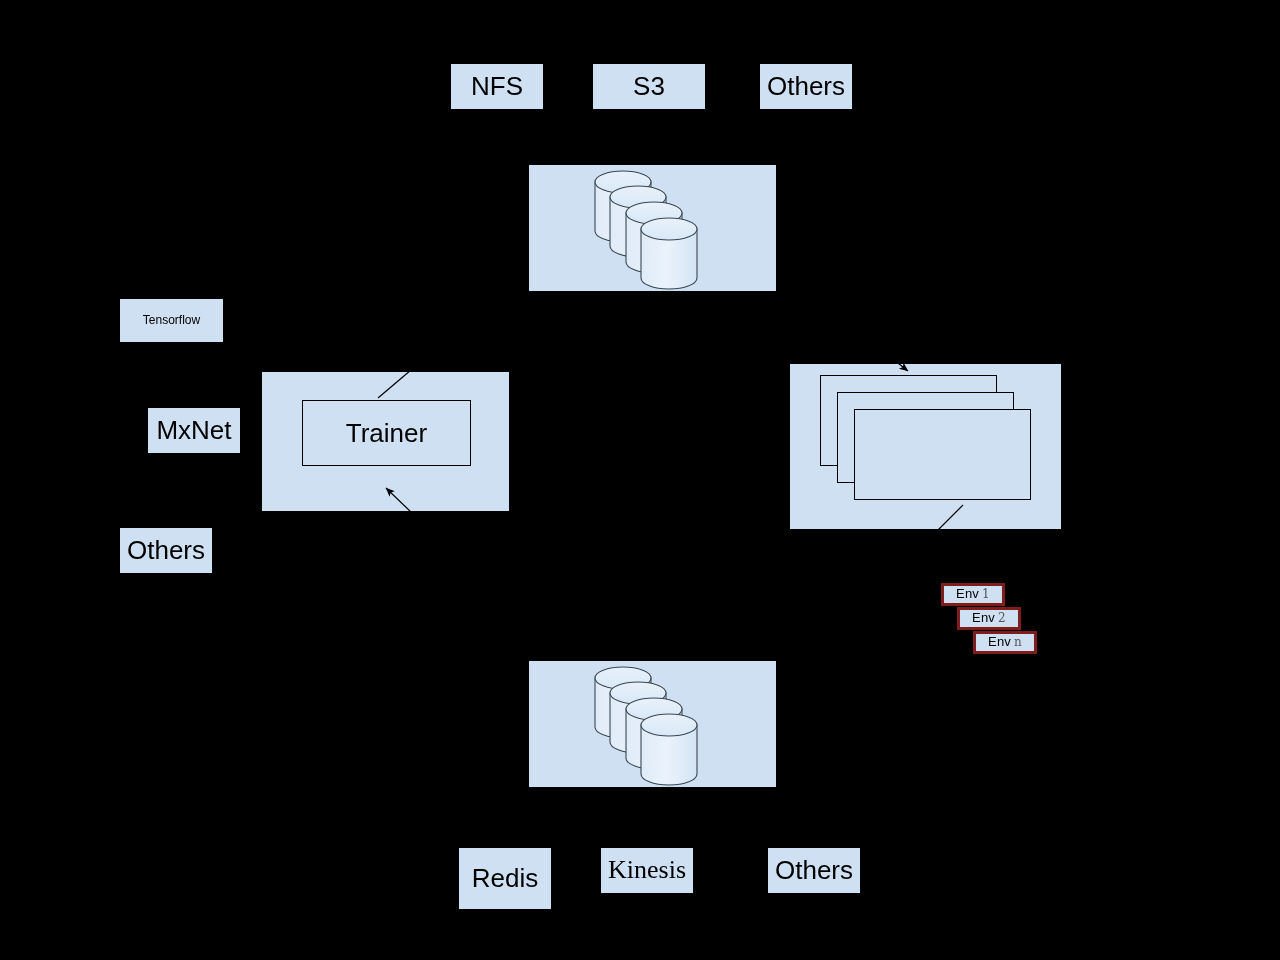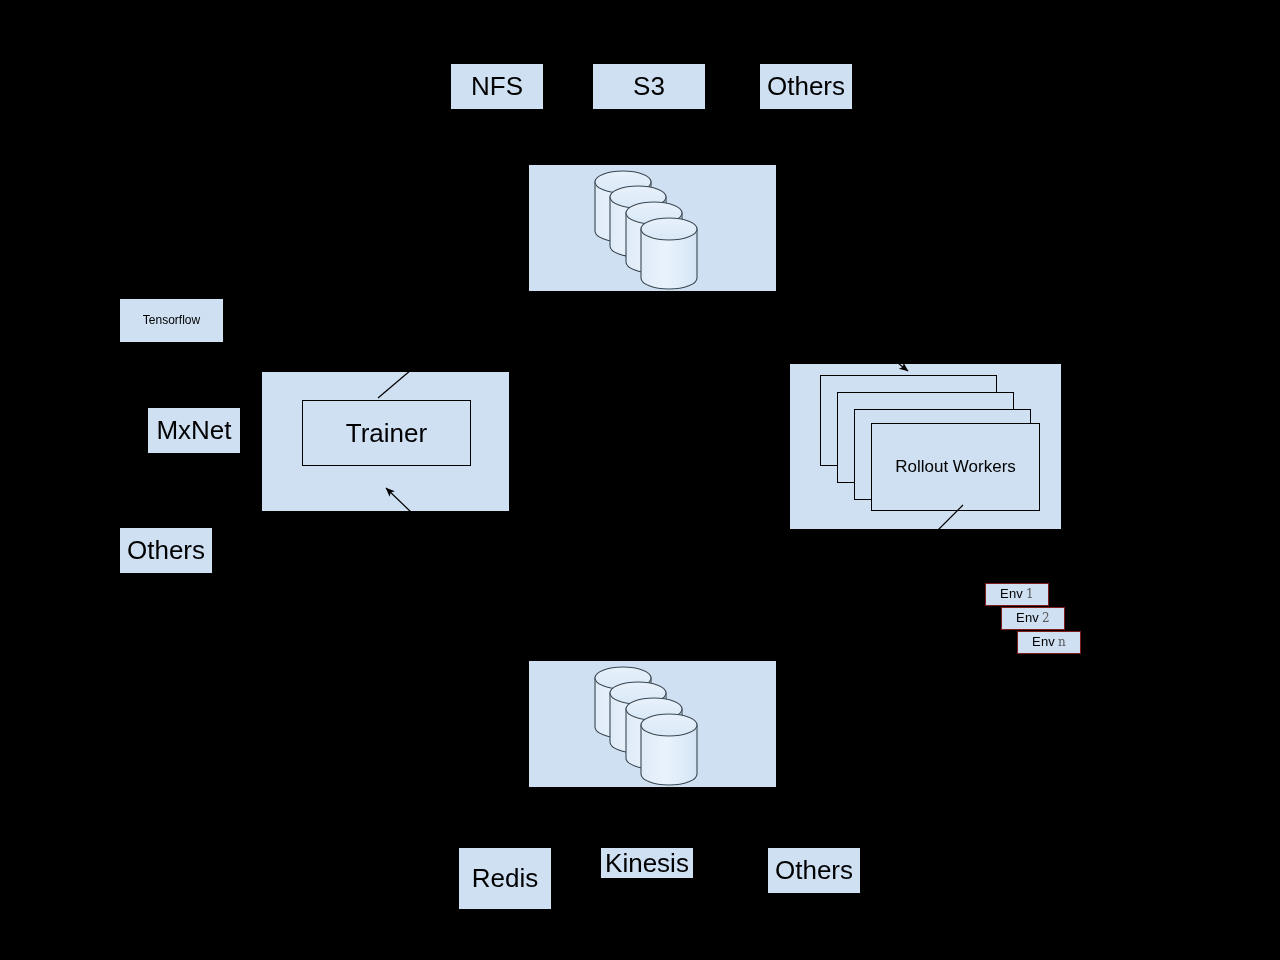--- a/index.html
+++ b/index.html
@@ -30,22 +30,21 @@
     line-height: 1.1;
     white-space: nowrap;
   }
   .node.plain {
     border: none;
   }
   .node.outlined {
     border: 1px solid #000000;
   }
   .node.thin-outline {
-    border: 1px solid #7f1d1d;
-    margin-left: 44px;
+    border: 3px solid #7f1d1d;
   }
   .panel {
     position: absolute;
     box-sizing: border-box;
     background: #cfe0f3;
     border: none;
   }
   .stack-rect {
     position: absolute;
     box-sizing: border-box;
@@ -108,44 +107,41 @@
 
   <div class="panel" style="left:262px; top:372px; width:247px; height:139px;"></div>
   <div class="node outlined fs-19" style="left:302px; top:400px; width:169px; height:66px;">
     <span>Trainer</span>
   </div>
 
   <div class="panel" style="left:790px; top:364px; width:271px; height:165px;"></div>
   <div class="stack-rect" style="left:820px; top:375px; width:177px; height:91px;"></div>
   <div class="stack-rect" style="left:837px; top:392px; width:177px; height:91px;"></div>
   <div class="stack-rect" style="left:854px; top:409px; width:177px; height:91px;"></div>
-  <div class="node outlined fs-17" style="left:871px; top:423px; width:169px; height:88px;">
-    <span>Rollout Workers</span>
-  </div>
 
   <div class="node thin-outline label-env" style="left:941px; top:583px; width:64px; height:23px;">
     <span>Env</span>
       <span class="num">1</span>
   </div>
   <div class="node thin-outline label-env" style="left:957px; top:607px; width:64px; height:23px;">
     <span>Env</span>
       <span class="num">2</span>
   </div>
   <div class="node thin-outline label-env" style="left:973px; top:631px; width:64px; height:23px;">
     <span>Env</span>
       <span class="num">n</span>
   </div>
 
   <div class="panel" style="left:529px; top:661px; width:247px; height:126px;"></div>
 
   <div class="node plain fs-19" style="left:459px; top:848px; width:92px; height:61px;">
     <span>Redis</span>
   </div>
 
-  <div class="node plain fs-19" style="left:601px; top:848px; width:92px; height:30px;">
+  <div class="node plain fs-19" style="left:601px; top:848px; width:92px; height:45px;font-family:Liberation Serif, serif;">
     <span>Kinesis</span>
   </div>
 
   <div class="node plain fs-19" style="left:768px; top:848px; width:92px; height:45px;">
     <span>Others</span>
   </div>
 
   <svg class="svg-layer" viewBox="0 0 1280 960" xmlns="http://www.w3.org/2000/svg">
     <defs>
       <linearGradient id="cylTop" x1="0" y1="0" x2="0" y2="1">

